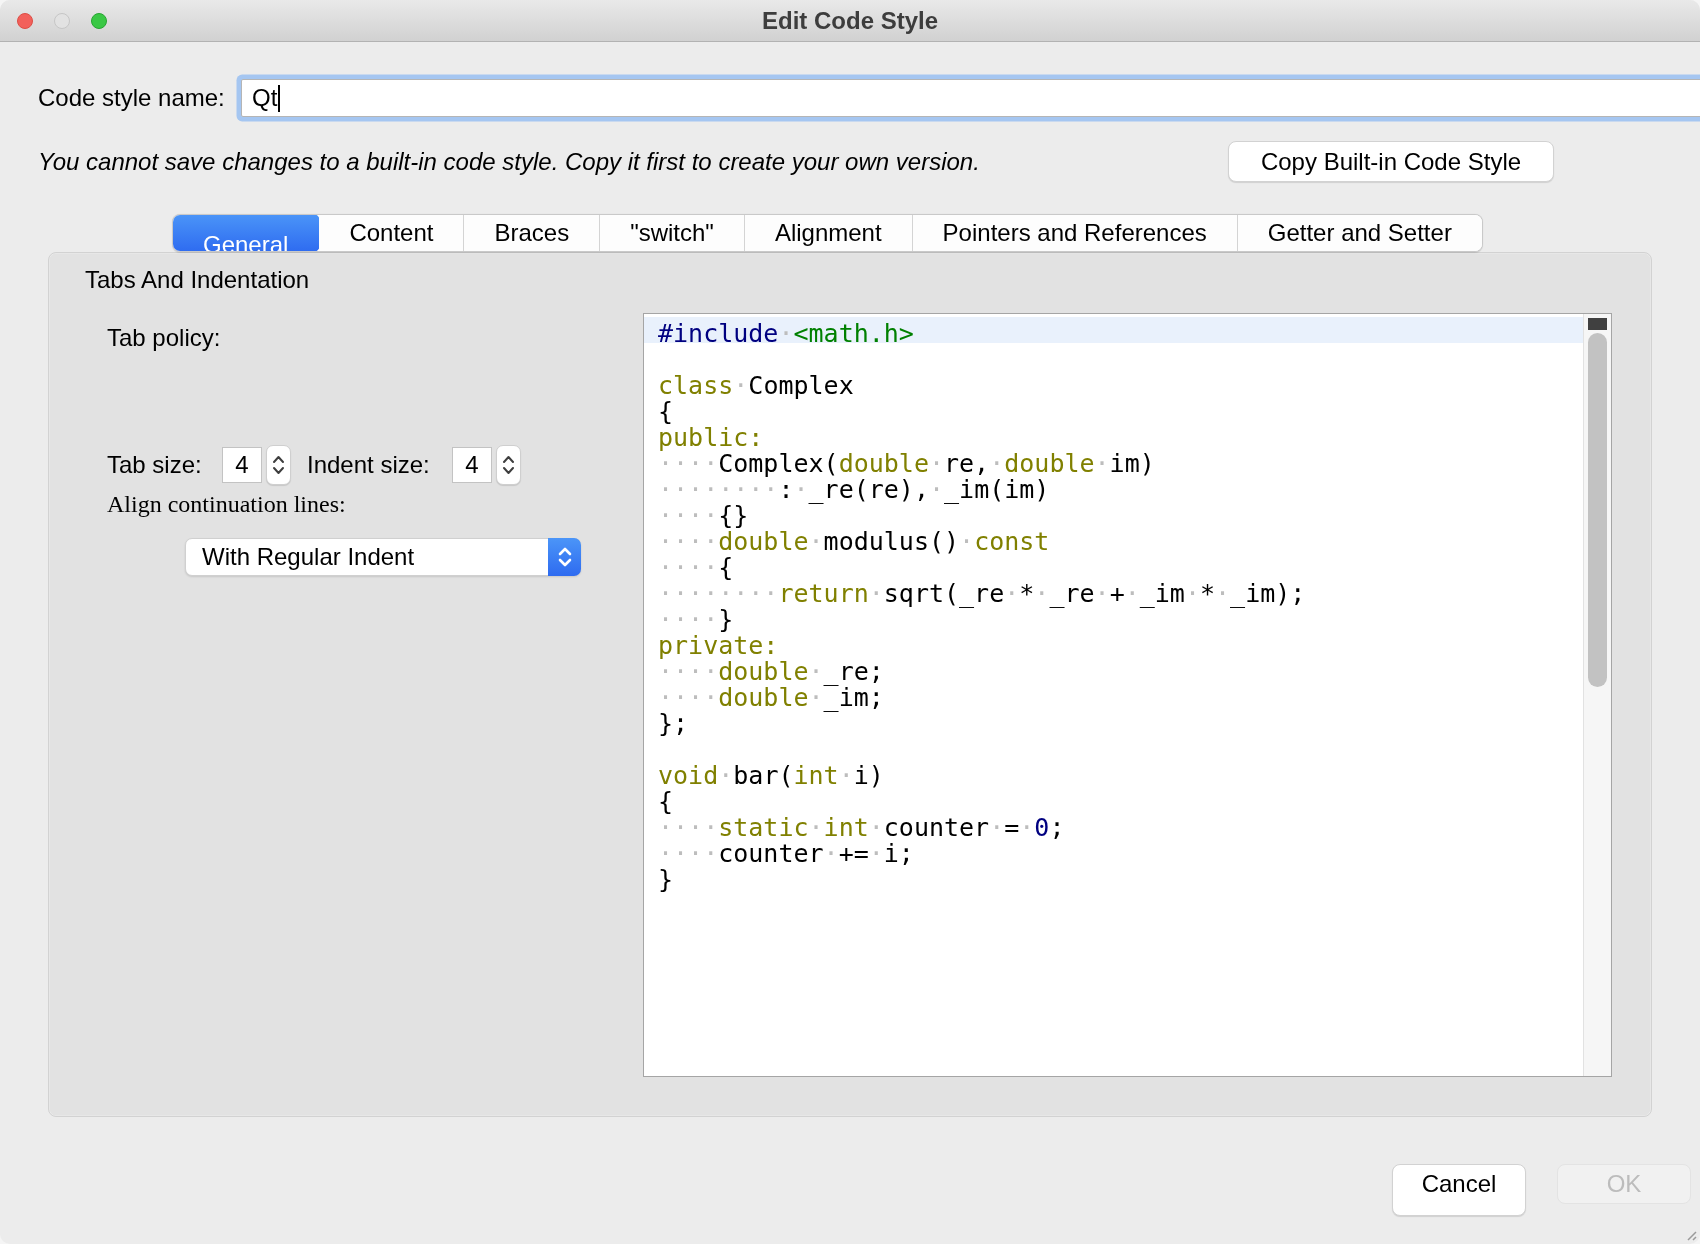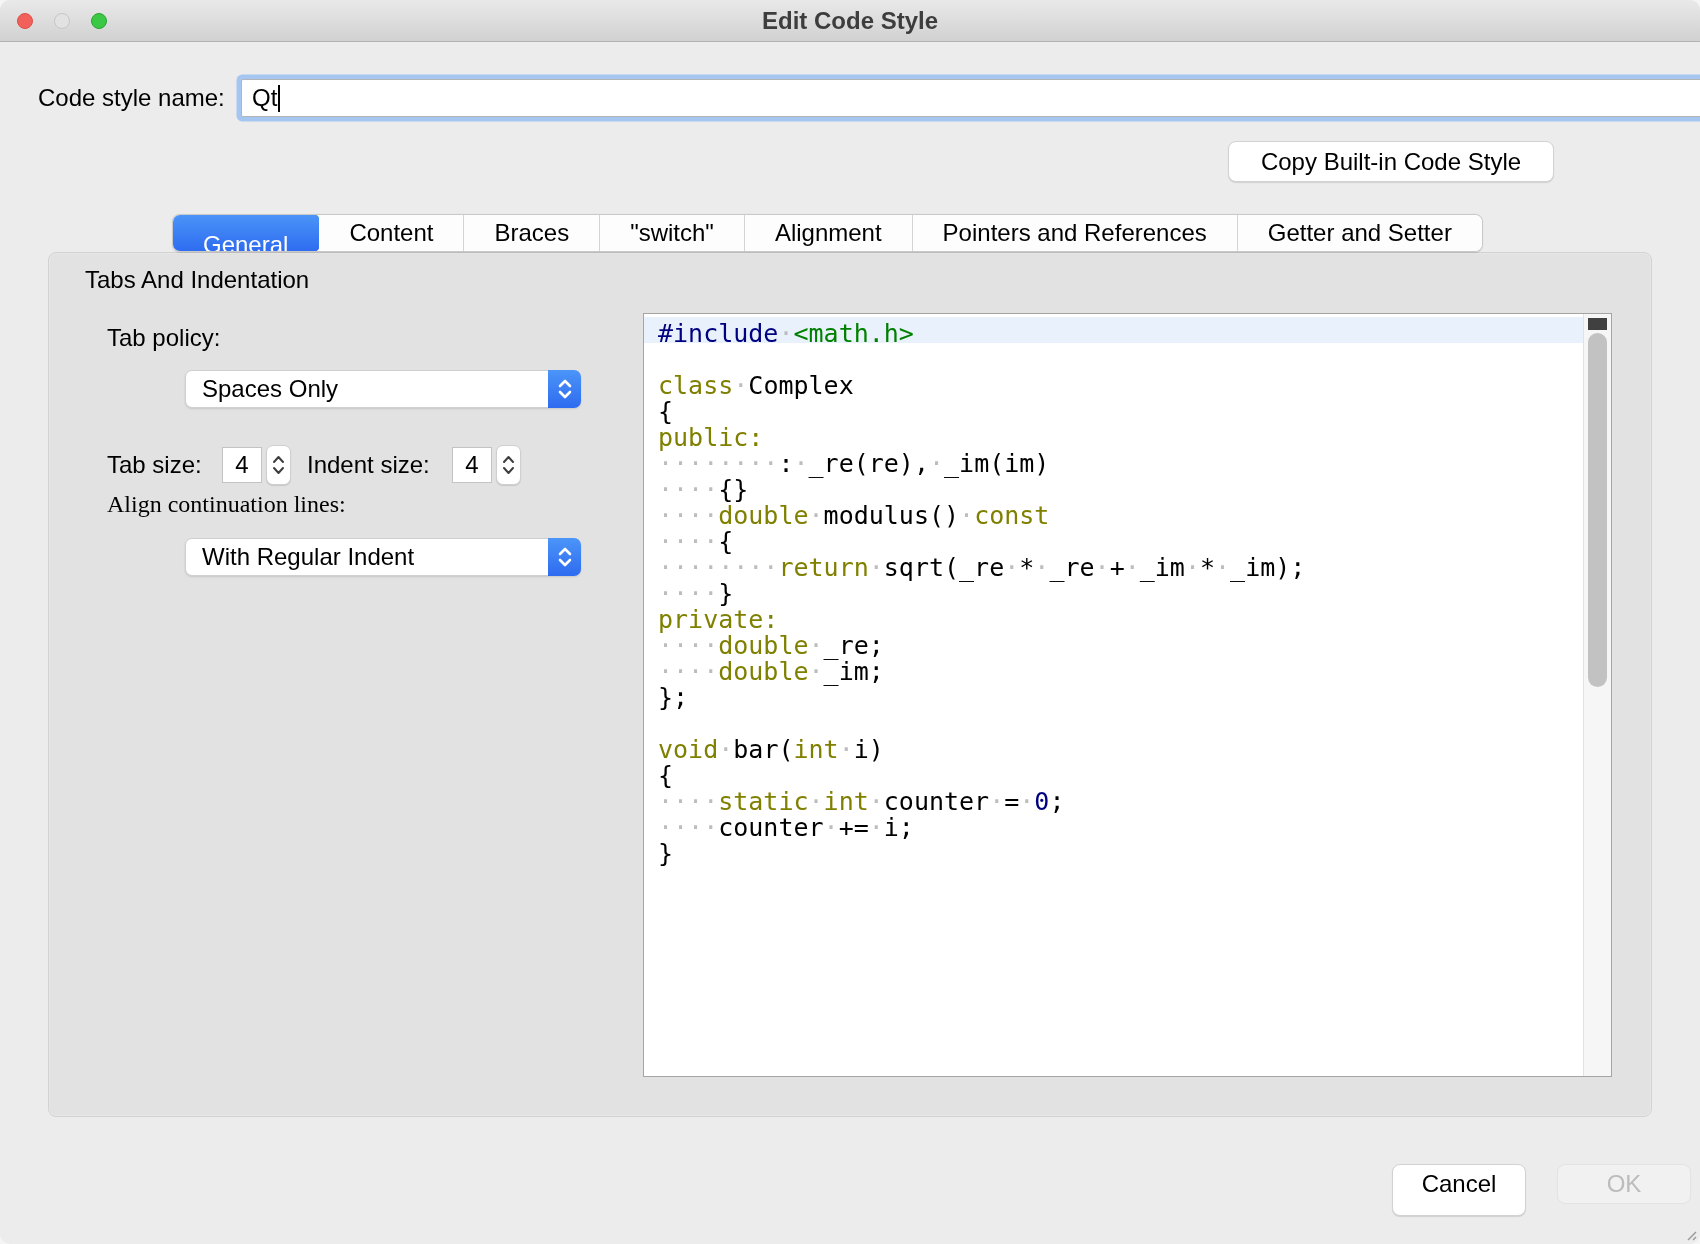--- a/index.html
+++ b/index.html
@@ -158,47 +158,39 @@
     <div class="traffic t-green"></div>
     <div class="title">Edit Code Style</div>
   </div>
 
   <div class="name-label">Code style name:</div>
   <div class="name-input">
     <span>Qt</span>
       <span class="caret"></span>
   </div>
 
+  <div class="notice">You cannot save changes to a built-in code style. Copy it first to create your own version.</div>
   <div class="btn copy-btn">Copy Built-in Code Style</div>
 
   <div class="tab-bar">
       <div class="tab selected">General</div>
       <div class="tab">Content</div>
       <div class="tab">Braces</div>
       <div class="tab">"switch"</div>
       <div class="tab">Alignment</div>
       <div class="tab">Pointers and References</div>
       <div class="tab">Getter and Setter</div>
     </div>
 
   <div class="groupbox"></div>
 
   <div class="section-title">Tabs And Indentation</div>
 
   <div class="field-label" style="left:107px;top:324px;">Tab policy:</div>
 
-  <div class="popup" style="left:185px;top:370px;">
-    <span>Spaces Only</span>
-    <span class="popup-cap">
-      <svg width="18" height="24" viewBox="0 0 18 24">
-          <path d="M4 9 L9 4 L14 9" stroke="#fff" stroke-width="2.6" fill="none" stroke-linecap="round" stroke-linejoin="round"></path>
-          <path d="M4 15 L9 20 L14 15" stroke="#fff" stroke-width="2.6" fill="none" stroke-linecap="round" stroke-linejoin="round"></path>
-        </svg>
-    </span>
-  </div>
 
   <div class="field-label" style="left:107px;top:451px;">Tab size:</div>
   <div class="spin-field" style="left:222px;top:447px;">4</div>
   <div class="stepper" style="left:266px;top:445px;">
     <svg width="13" height="9" viewBox="0 0 13 9">
         <path d="M2 7 L6.5 2 L11 7" stroke="#3e3e3e" stroke-width="2" fill="none" stroke-linecap="round" stroke-linejoin="round"></path>
       </svg>
     <svg width="13" height="9" viewBox="0 0 13 9">
         <path d="M2 2 L6.5 7 L11 2" stroke="#3e3e3e" stroke-width="2" fill="none" stroke-linecap="round" stroke-linejoin="round"></path>
       </svg>
@@ -227,20 +219,21 @@
     </span>
   </div>
 
   <div class="code-area">
     <div class="code-lines">
         <div class="code-line hl"><span class="seg-pp">#include</span><span class="ws">·</span><span class="seg-inc">&lt;math.h&gt;</span></div>
         <div class="code-line">&nbsp;</div>
         <div class="code-line"><span class="seg-kw">class</span><span class="ws">·</span><span class="seg-plain">Complex</span></div>
         <div class="code-line"><span class="seg-plain">{</span></div>
         <div class="code-line"><span class="seg-kw">public:</span></div>
+        <div class="code-line"><span class="ws">····</span><span class="seg-plain">Complex(</span><span class="seg-kw">double</span><span class="ws">·</span><span class="seg-plain">re,</span><span class="ws">·</span><span class="seg-kw">double</span><span class="ws">·</span><span class="seg-plain">im)</span></div>
         <div class="code-line"><span class="ws">········</span><span class="seg-plain">:</span><span class="ws">·</span><span class="seg-plain">_re(re),</span><span class="ws">·</span><span class="seg-plain">_im(im)</span></div>
         <div class="code-line"><span class="ws">····</span><span class="seg-plain">{}</span></div>
         <div class="code-line"><span class="ws">····</span><span class="seg-kw">double</span><span class="ws">·</span><span class="seg-plain">modulus()</span><span class="ws">·</span><span class="seg-kw">const</span></div>
         <div class="code-line"><span class="ws">····</span><span class="seg-plain">{</span></div>
         <div class="code-line"><span class="ws">········</span><span class="seg-kw">return</span><span class="ws">·</span><span class="seg-plain">sqrt(_re</span><span class="ws">·</span><span class="seg-plain">*</span><span class="ws">·</span><span class="seg-plain">_re</span><span class="ws">·</span><span class="seg-plain">+</span><span class="ws">·</span><span class="seg-plain">_im</span><span class="ws">·</span><span class="seg-plain">*</span><span class="ws">·</span><span class="seg-plain">_im);</span></div>
         <div class="code-line"><span class="ws">····</span><span class="seg-plain">}</span></div>
         <div class="code-line"><span class="seg-kw">private:</span></div>
         <div class="code-line"><span class="ws">····</span><span class="seg-kw">double</span><span class="ws">·</span><span class="seg-plain">_re;</span></div>
         <div class="code-line"><span class="ws">····</span><span class="seg-kw">double</span><span class="ws">·</span><span class="seg-plain">_im;</span></div>
         <div class="code-line"><span class="seg-plain">};</span></div>

